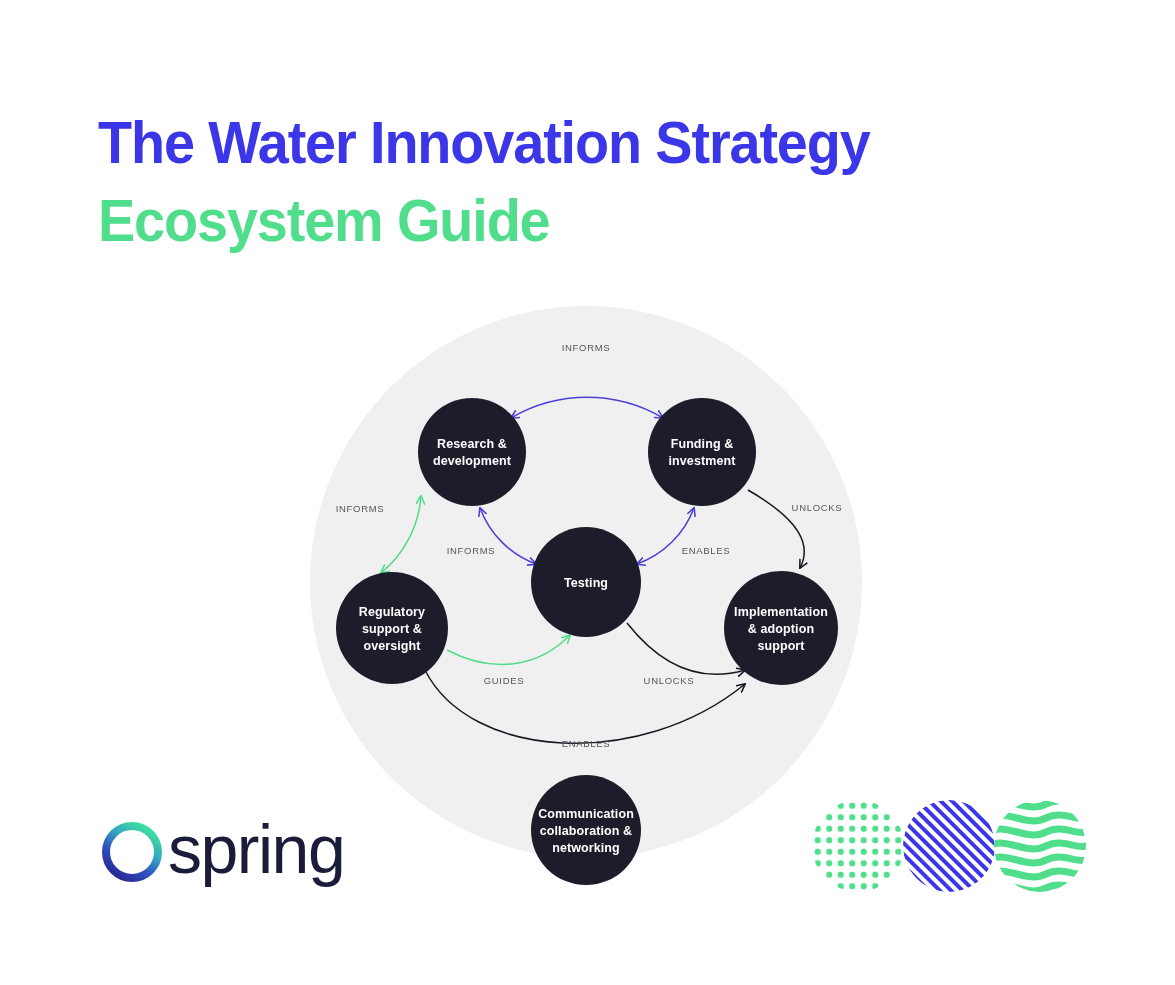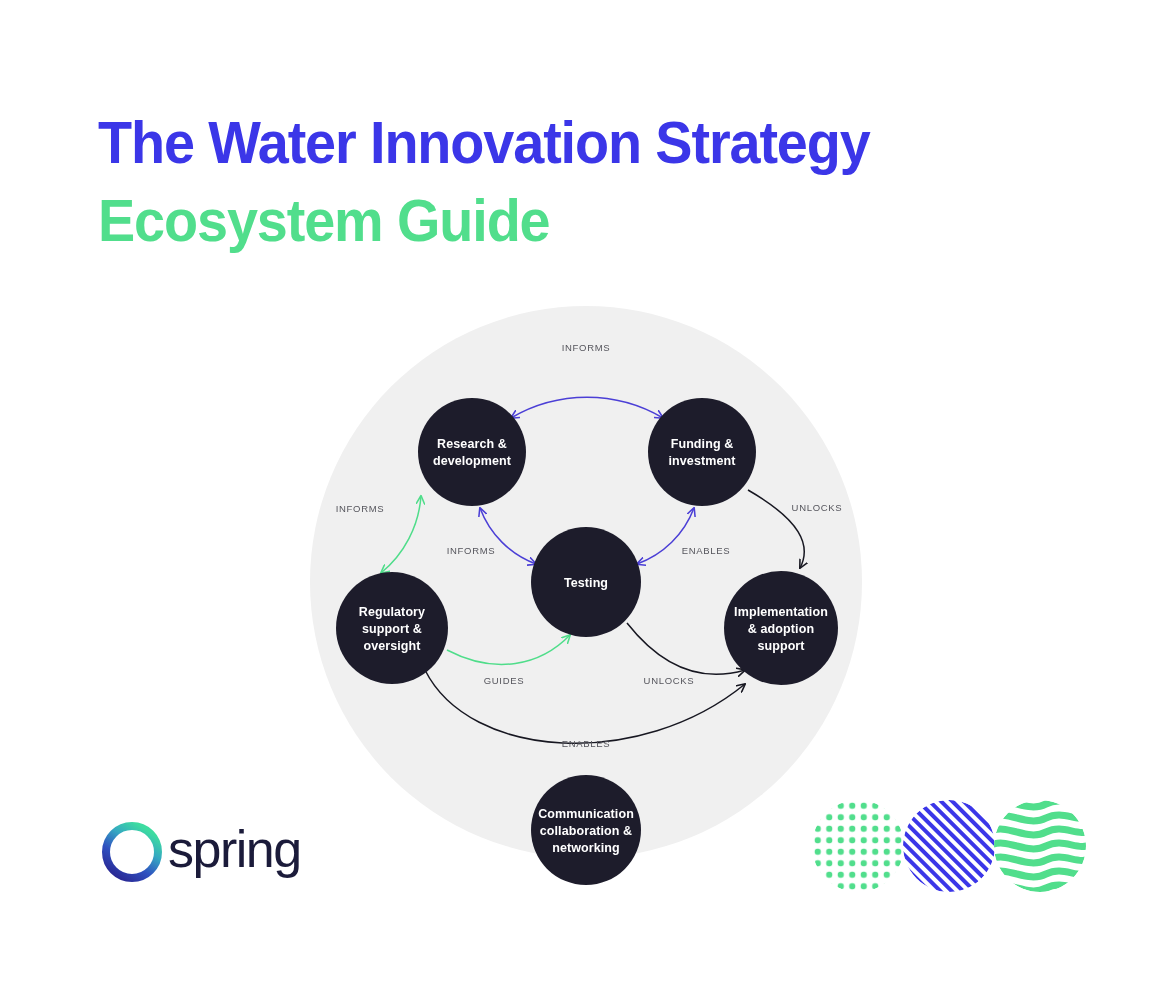--- a/index.html
+++ b/index.html
@@ -82,21 +82,21 @@
     left: 100px;
     top: 813px;
     width: 230px;
     height: 76px;
   }
   #logo-wordmark {
     position: absolute;
     left: 68px;
     top: -2px;
     font-family: "Liberation Sans", "DejaVu Sans", sans-serif;
-    font-size: 52px;
+    font-size: 68px;
     font-weight: 400;
     color: #1b1b3a;
     letter-spacing: -1.5px;
     line-height: 76px;
   }
 
   
   #decor {
     position: absolute;
     left: 812px;

